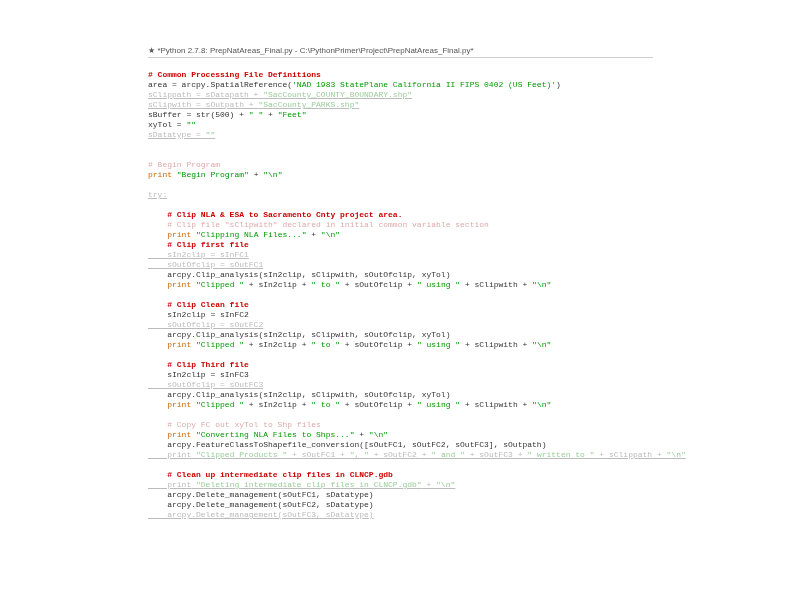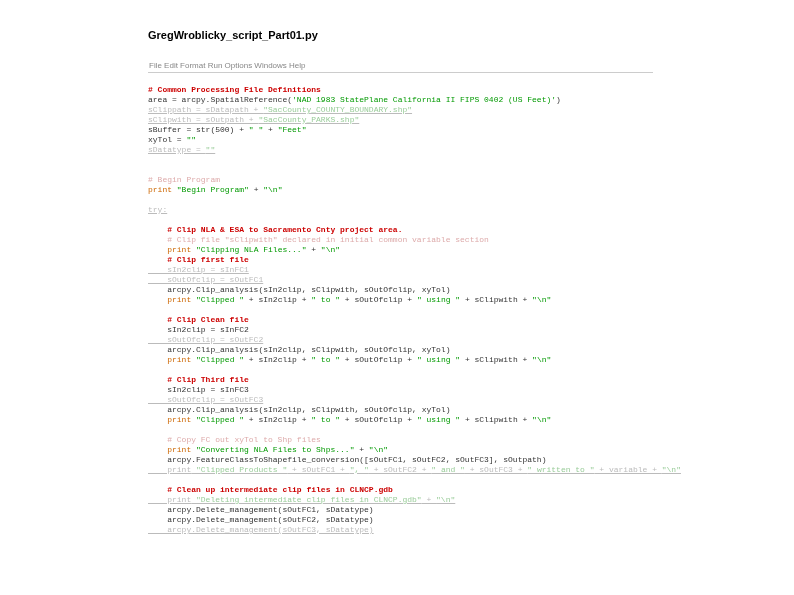--- a/index.html
+++ b/index.html
@@ -52,25 +52,27 @@
   .code .tok-faded   { color: #bbb; text-decoration: underline; }
   .code .tok-fadedg  { color: #9c9; }
   .code .tok-fadedr  { color: #daa; }
 </style>
 </head>
 <body>
 
 <div class="page">
 
   <div class="doc-heading">
-    <div>GregWroblicky_script_Part01.py</div>
   </div>
 
+  <div class="window-title">
+    <span>★</span>
+    <span>*Python 2.7.8: PrepNatAreas_Final.py - C:\PythonPrimer\Project\PrepNatAreas_Final.py*</span>
+  </div>
 
-  <div class="menu-bar">File  Edit  Format  Run  Options  Windows  Help</div>
 
   <div class="rule"></div>
 
   <div class="code">
 <span class="tok-comment"># Common Processing File Definitions</span>
 <span><span>area = arcpy.SpatialReference(</span><span class="tok-str">'NAD 1983 StatePlane California II FIPS 0402 (US Feet)'</span><span>)</span></span>
 <span class="tok-faded"><span>sClippath = sDatapath + </span><span class="tok-fadedg">"SacCounty_COUNTY_BOUNDARY.shp"</span></span>
 <span class="tok-faded"><span>sClipwith = sOutpath + </span><span class="tok-fadedg">"SacCounty_PARKS.shp"</span></span>
 <span><span>sBuffer = str(500) + </span><span class="tok-str">" "</span><span> + </span><span class="tok-str">"Feet"</span></span>
 <span><span>xyTol = </span><span class="tok-str">""</span></span>
@@ -99,21 +101,21 @@
 
 <span class="tok-comment">    # Clip Third file</span>
 <span>    sIn2clip = sInFC3</span>
 <span class="tok-faded">    sOutOfclip = sOutFC3</span>
 <span>    arcpy.Clip_analysis(sIn2clip, sClipwith, sOutOfclip, xyTol)</span>
 <span><span class="tok-kw">    print</span><span class="tok-str"> "Clipped "</span><span> + sIn2clip + </span><span class="tok-str">" to "</span><span> + sOutOfclip + </span><span class="tok-str">" using "</span><span> + sClipwith + </span><span class="tok-str">"\n"</span></span>
 
 <span class="tok-fadedr">    # Copy FC out xyTol to Shp files</span>
 <span><span class="tok-kw">    print</span><span class="tok-str"> "Converting NLA Files to Shps..."</span><span> + </span><span class="tok-str">"\n"</span></span>
 <span>    arcpy.FeatureClassToShapefile_conversion([sOutFC1, sOutFC2, sOutFC3], sOutpath)</span>
-<span class="tok-faded"><span>    print</span><span class="tok-fadedg"> "Clipped Products "</span><span> + sOutFC1 + </span><span class="tok-fadedg">", "</span><span> + sOutFC2 + </span><span class="tok-fadedg">" and "</span><span> + sOutFC3 + </span><span class="tok-fadedg">" written to "</span><span> + variable + </span><span class="tok-fadedg">"\n"</span></span>
+<span class="tok-faded"><span>    print</span><span class="tok-fadedg"> "Clipped Products "</span><span> + sOutFC1 + </span><span class="tok-fadedg">", "</span><span> + sOutFC2 + </span><span class="tok-fadedg">" and "</span><span> + sOutFC3 + </span><span class="tok-fadedg">" written to "</span><span> + sClippath + </span><span class="tok-fadedg">"\n"</span></span>
 
 <span class="tok-comment">    # Clean up intermediate clip files in CLNCP.gdb</span>
 <span class="tok-faded"><span>    print</span><span class="tok-fadedg"> "Deleting intermediate clip files in CLNCP.gdb"</span><span> + </span><span class="tok-fadedg">"\n"</span></span>
 <span>    arcpy.Delete_management(sOutFC1, sDatatype)</span>
 <span>    arcpy.Delete_management(sOutFC2, sDatatype)</span>
 <span class="tok-faded">    arcpy.Delete_management(sOutFC3, sDatatype)</span>
 </div>
 
 </div>
 

